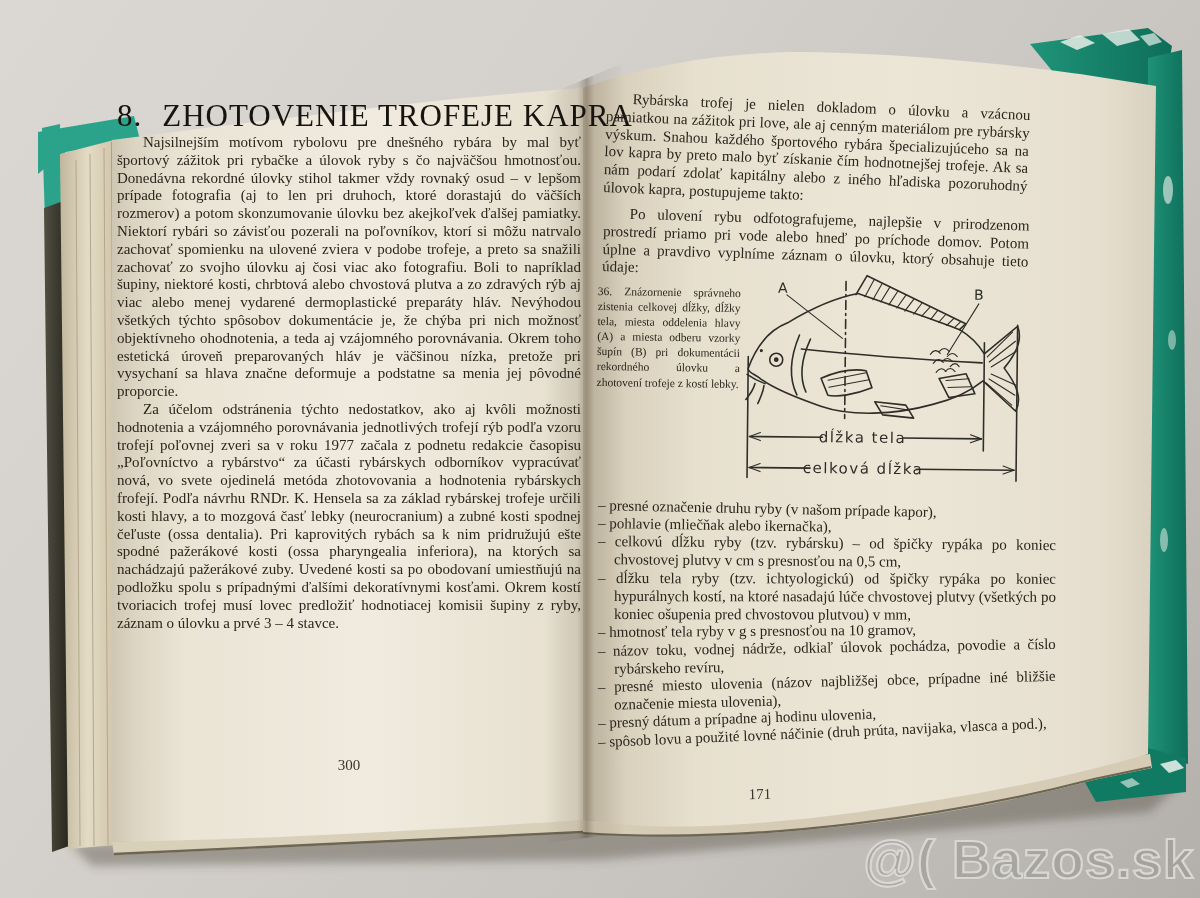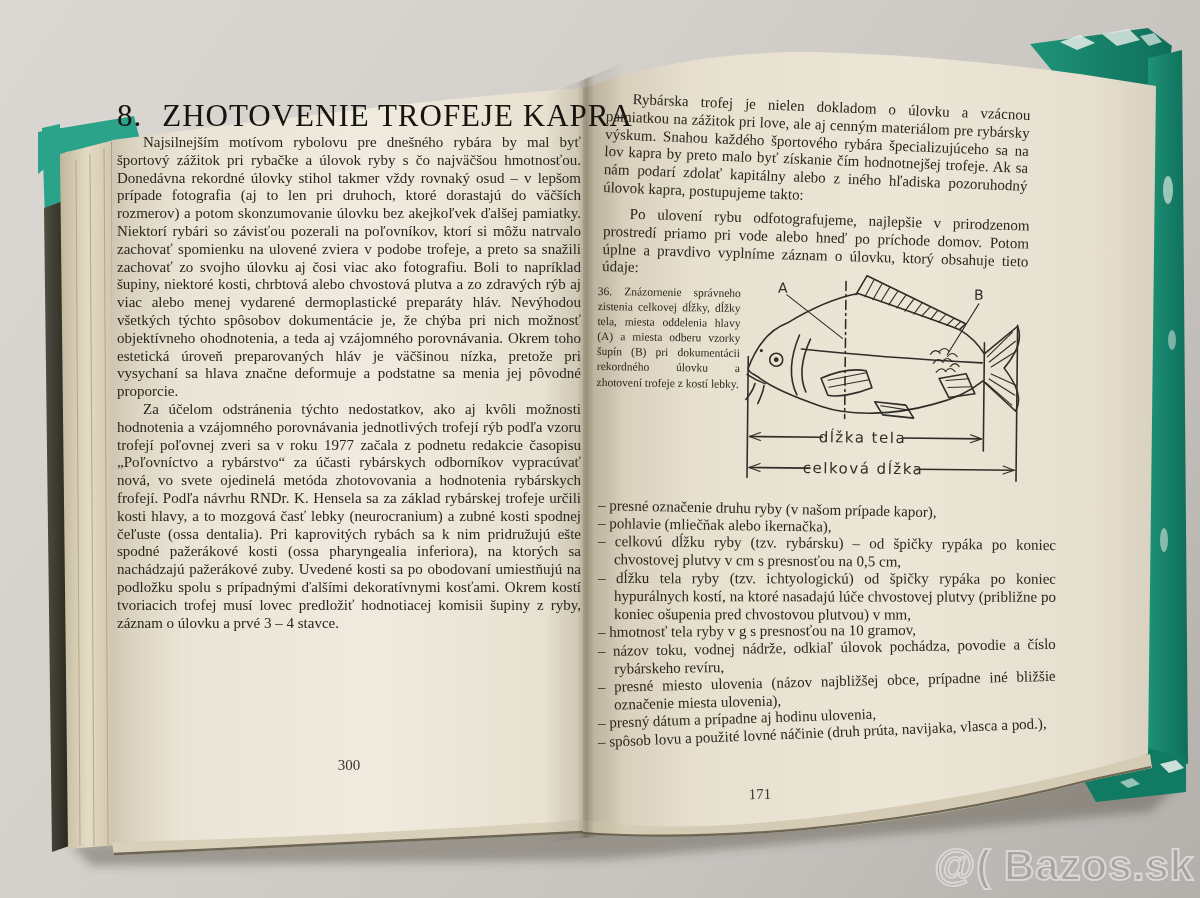--- a/index.html
+++ b/index.html
@@ -30,21 +30,21 @@
   .bullets li:nth-child(1){transform:rotate(1.2deg);}
   .bullets li:nth-child(2){transform:rotate(0.9deg);}
   .bullets li:nth-child(3){transform:rotate(0.5deg);}
   .bullets li:nth-child(4){transform:rotate(0.1deg);}
   .bullets li:nth-child(5){transform:rotate(-0.4deg);}
   .bullets li:nth-child(6){transform:rotate(-0.9deg);}
   .bullets li:nth-child(7){transform:rotate(-1.4deg);}
   .bullets li:nth-child(8){transform:rotate(-1.9deg);}
   .bullets li:nth-child(9){transform:rotate(-2.4deg);}
   .watermark{position:absolute;right:6px;bottom:8px;
-    font-family:"Liberation Sans",sans-serif;font-weight:bold;font-size:42px;letter-spacing:1px;
+    font-family:"Liberation Sans",sans-serif;font-weight:bold;font-size:54px;letter-spacing:1px;
     color:rgba(190,187,183,0.18);-webkit-text-stroke:2.2px #d9d7d4;
     text-shadow:0 1px 1px rgba(120,117,113,0.35);}
 </style>
 </head>
 <body>
 
 <div class="scene">
 
   <svg class="book-bg" width="1200" height="898" viewBox="0 0 1200 898">
     <defs>
@@ -194,21 +194,21 @@
     <text class="figtext" x="44" y="28">A</text>
     <text class="figtext" x="240" y="33">B</text>
     <text class="figtext2" x="130" y="177" text-anchor="middle">dĺžka tela</text>
     <text class="figtext2" x="131" y="208" text-anchor="middle">celková dĺžka</text>
   </svg>
 
   <ul class="txt bullets">
     <li>– presné označenie druhu ryby (v našom prípade kapor),</li>
     <li>– pohlavie (mliečňak alebo ikernačka),</li>
     <li>– celkovú dĺžku ryby (tzv. rybársku) – od špičky rypáka po koniec chvostovej plutvy v cm s presnosťou na 0,5 cm,</li>
-    <li>– dĺžku tela ryby (tzv. ichtyologickú) od špičky rypáka po koniec hypurálnych kostí, na ktoré nasadajú lúče chvostovej plutvy (približne po koniec ošupenia pred chvostovou plutvou) v mm,</li>
+    <li>– dĺžku tela ryby (tzv. ichtyologickú) od špičky rypáka po koniec hypurálnych kostí, na ktoré nasadajú lúče chvostovej plutvy (všetkých po koniec ošupenia pred chvostovou plutvou) v mm,</li>
     <li>– hmotnosť tela ryby v g s presnosťou na 10 gramov,</li>
     <li>– názov toku, vodnej nádrže, odkiaľ úlovok pochádza, povodie a číslo rybárskeho revíru,</li>
     <li>– presné miesto ulovenia (názov najbližšej obce, prípadne iné bližšie označenie miesta ulovenia),</li>
     <li>– presný dátum a prípadne aj hodinu ulovenia,</li>
     <li>– spôsob lovu a použité lovné náčinie (druh prúta, navijaka, vlasca a pod.),</li>
   </ul>
   <div class="pagenum pn-right">171</div>
 
   <div class="watermark">@( Bazos.sk</div>
 </div>

